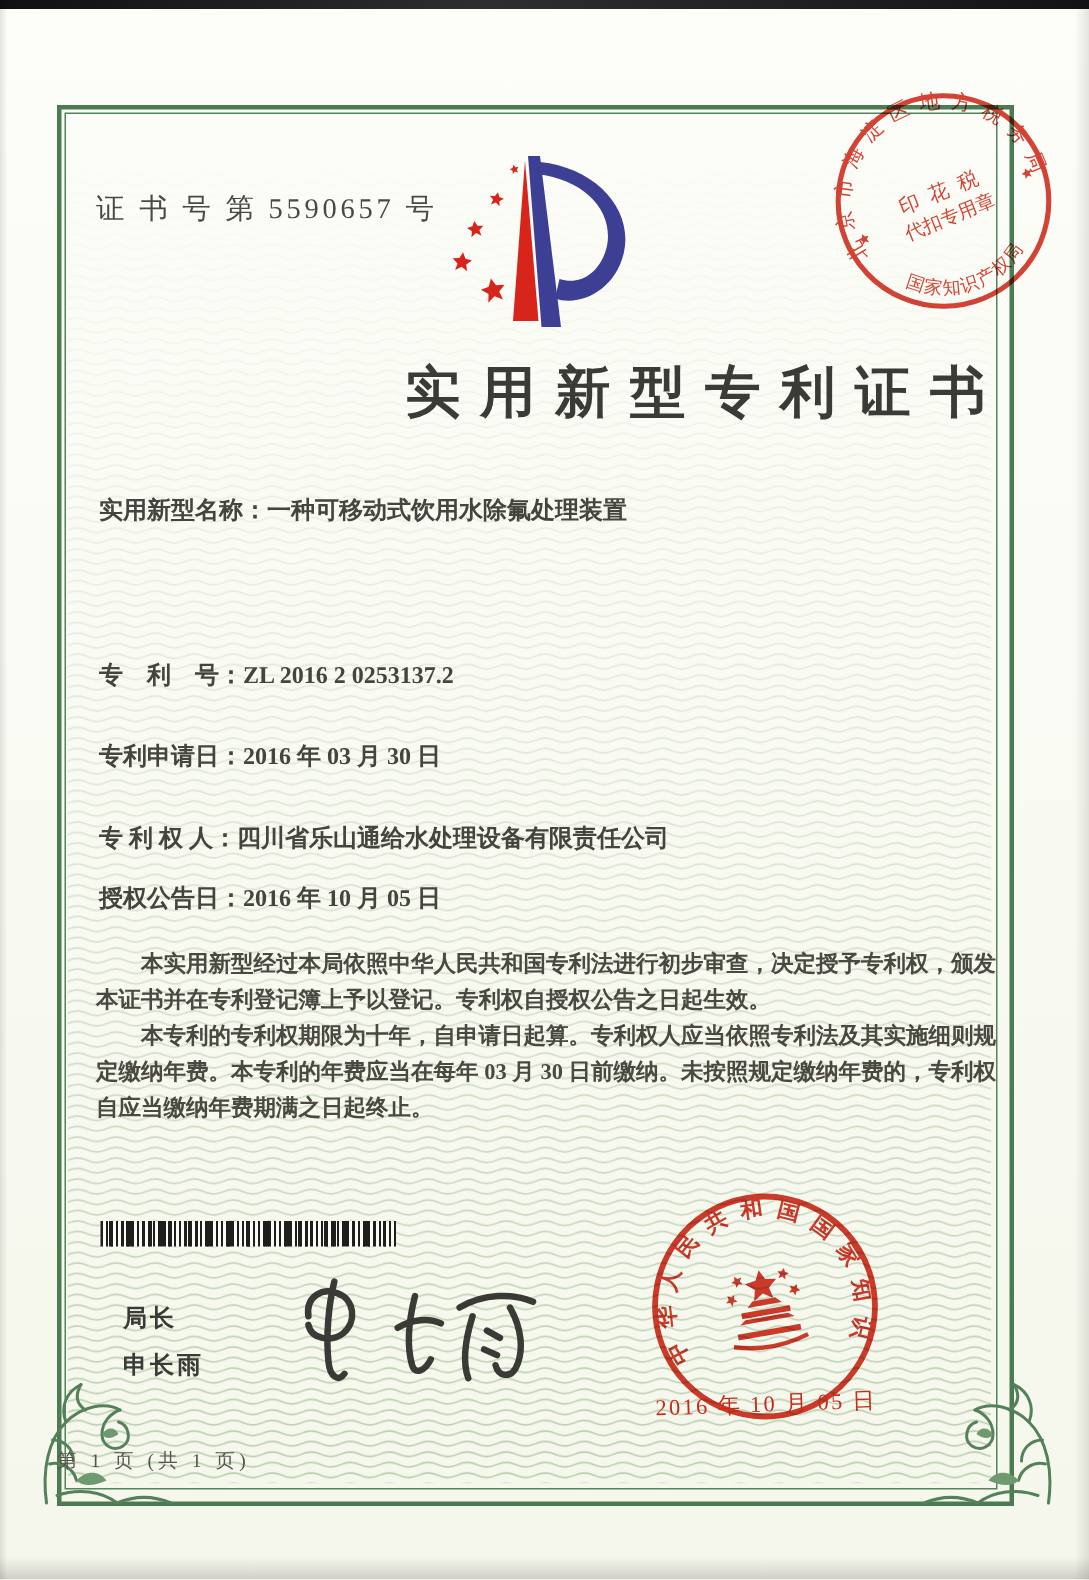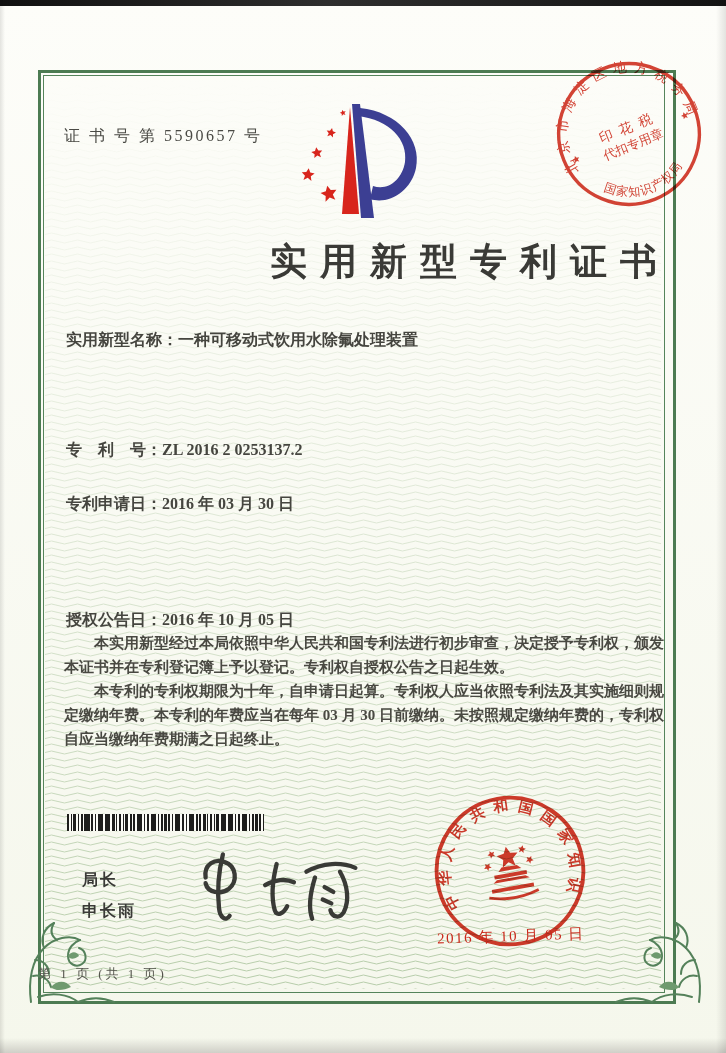--- a/index.html
+++ b/index.html
@@ -18,21 +18,21 @@
   
   .frame{position:absolute;left:38px;top:70px;width:632px;height:928px;
          border:3px solid #4c7b52;z-index:2;}
   .frame-inner{position:absolute;left:43px;top:75px;width:620px;height:916px;
          border:1px solid #55845b;z-index:2;}
   .waves{position:absolute;left:45px;top:77px;z-index:1;}
   .ornament{position:absolute;z-index:3;}
   .orn-bl{left:24px;top:918px;}
   .orn-br{left:612px;top:918px;transform:scaleX(-1);}
   
-  .certno{position:absolute;left:64px;top:126px;font-size:16px;letter-spacing:2.5px;
+  .certno{position:absolute;left:64px;top:126px;font-size:19px;letter-spacing:2.5px;
           color:#4a4a45;z-index:4;}
   .logo{position:absolute;left:288px;top:102px;z-index:4;}
   .title{position:absolute;left:38px;top:237px;width:632px;text-align:right;
          font-size:37px;font-weight:700;letter-spacing:13px;text-indent:13px;
          color:#3a3a36;z-index:4;}
   .field{position:absolute;left:66px;width:580px;font-size:16px;color:#45453f;z-index:4;
          white-space:nowrap;font-weight:bold;}
   .paras{position:absolute;left:64px;top:631px;width:600px;z-index:4;}
   .paras p{margin:0;font-size:15px;line-height:24px;text-align:justify;
            text-indent:2em;color:#494942;font-weight:bold;}
@@ -135,21 +135,24 @@
 
   <div class="field" style="top:330px">
     <span>实用新型名称：</span><span>一种可移动式饮用水除氟处理装置</span>
   </div>
   <div class="field" style="top:440px">
     <span>专　利　号：</span><span>ZL 2016 2 0253137.2</span>
   </div>
   <div class="field" style="top:494px">
     <span>专利申请日：</span><span>2016 年 03 月 30 日</span>
   </div>
-  <div class="field" style="top:610px">
+  <div class="field" style="top:549px">
+    <span>专 利 权 人：</span><span>四川省乐山通给水处理设备有限责任公司</span>
+  </div>
+  <div class="field" style="top:589px">
     <span>授权公告日：</span><span>2016 年 10 月 05 日</span>
   </div>
 
   <div class="paras">
     <p>本实用新型经过本局依照中华人民共和国专利法进行初步审查，决定授予专利权，颁发本证书并在专利登记簿上予以登记。专利权自授权公告之日起生效。</p>
     <p>本专利的专利权期限为十年，自申请日起算。专利权人应当依照专利法及其实施细则规定缴纳年费。本专利的年费应当在每年 03 月 30 日前缴纳。未按照规定缴纳年费的，专利权自应当缴纳年费期满之日起终止。</p>
   </div>
 
   <div class="barcode"></div>
 

